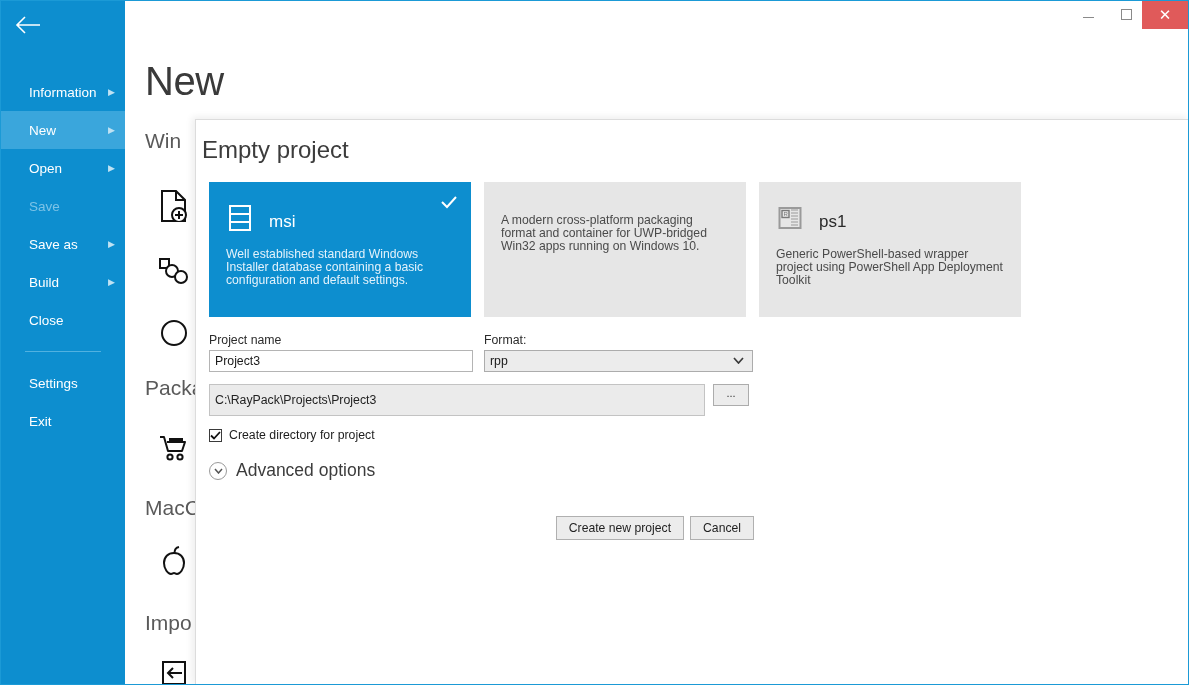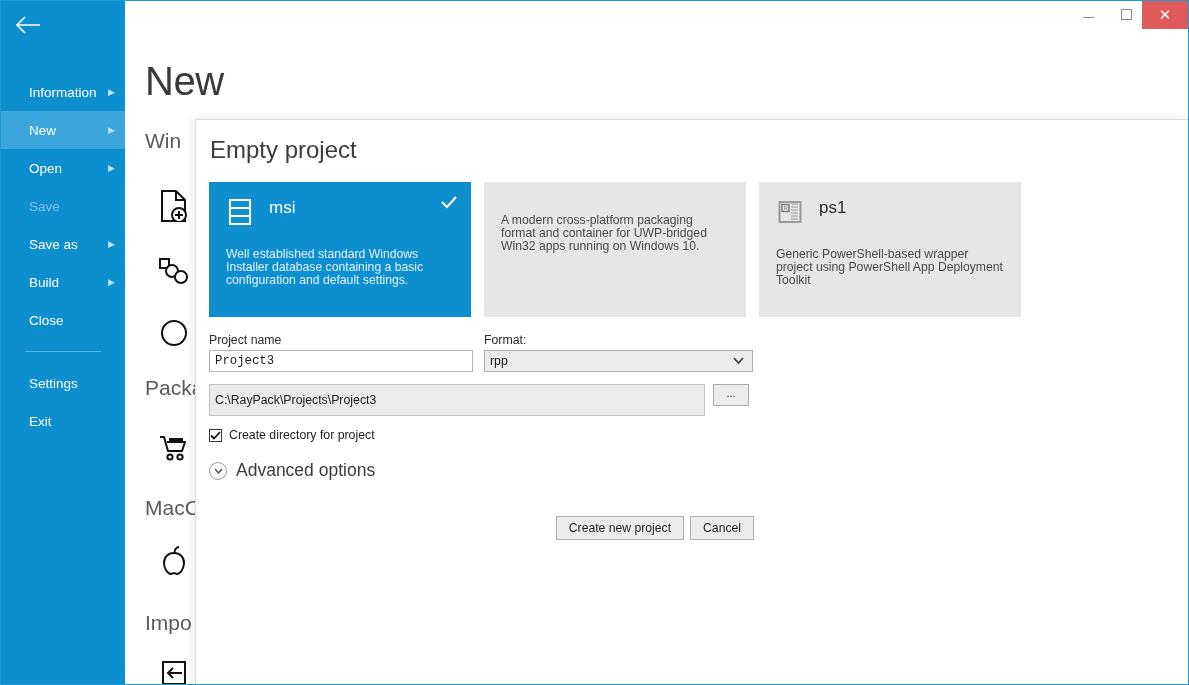--- a/index.html
+++ b/index.html
@@ -166,21 +166,21 @@
     height: 567px;
     background: #ffffff;
     border-left: 1px solid #dcdcdc;
     border-top: 1px solid #dcdcdc;
     box-sizing: border-box;
     z-index: 20;
     box-shadow: -3px -2px 7px rgba(0,0,0,0.07);
   }
   .dialog-title {
     position: absolute;
-    left: 14px; top: 16px;
+    left: 6px; top: 16px;
     font-size: 24px;
     font-weight: 300;
     color: #3c3c3c;
   }
 
   
   .cards {
     position: absolute;
     left: 13px; top: 62px;
     display: flex;
@@ -193,21 +193,21 @@
     padding: 16px 17px 0 17px;
     position: relative;
     cursor: pointer;
     background: #e6e6e6;
   }
   .card.selected {
     background: #0d8ecf;
   }
   .card-head {
     display: flex;
-    align-items: flex-start;
+    align-items: flex-end;
     gap: 15px;
     height: 34px;
   }
   .card-icon {
     width: 28px; height: 28px;
     display:flex; align-items:center; justify-content:center;
   }
   .card-name {
     font-size: 17px;
     color: #2b2b2b;
@@ -240,21 +240,21 @@
   }
   .col-name { width: 264px; }
   .col-format { width: 269px; }
 
   .text-input {
     width: 100%;
     height: 22px;
     box-sizing: border-box;
     border: 1px solid #b4b4b4;
     background: #ffffff;
-    font-family: Liberation Mono, monospace;
+    font-family: Liberation Sans, sans-serif;
     font-size: 12.3px;
     color: #1a1a1a;
     padding: 0 5px;
     outline: none;
   }
   .select-input {
     width: 100%;
     height: 22px;
     box-sizing: border-box;
     border: 1px solid #acacac;

